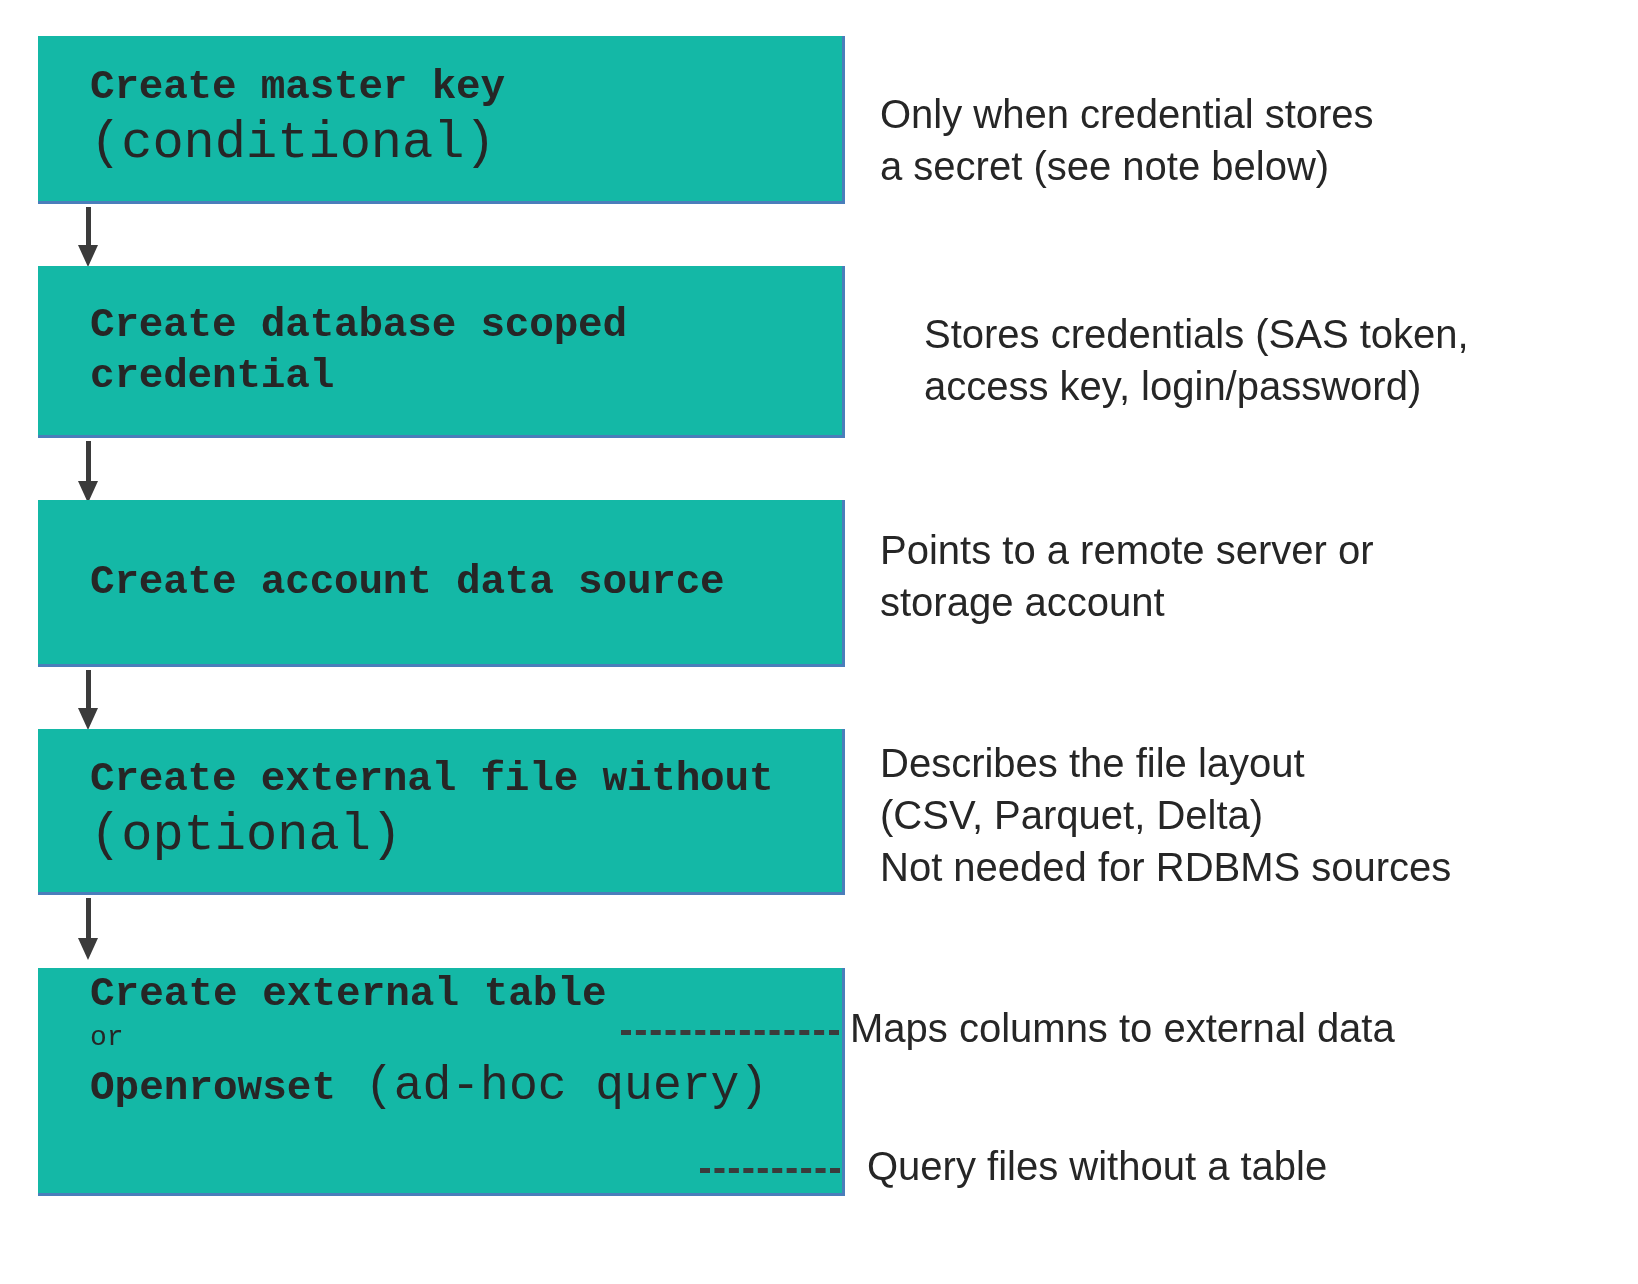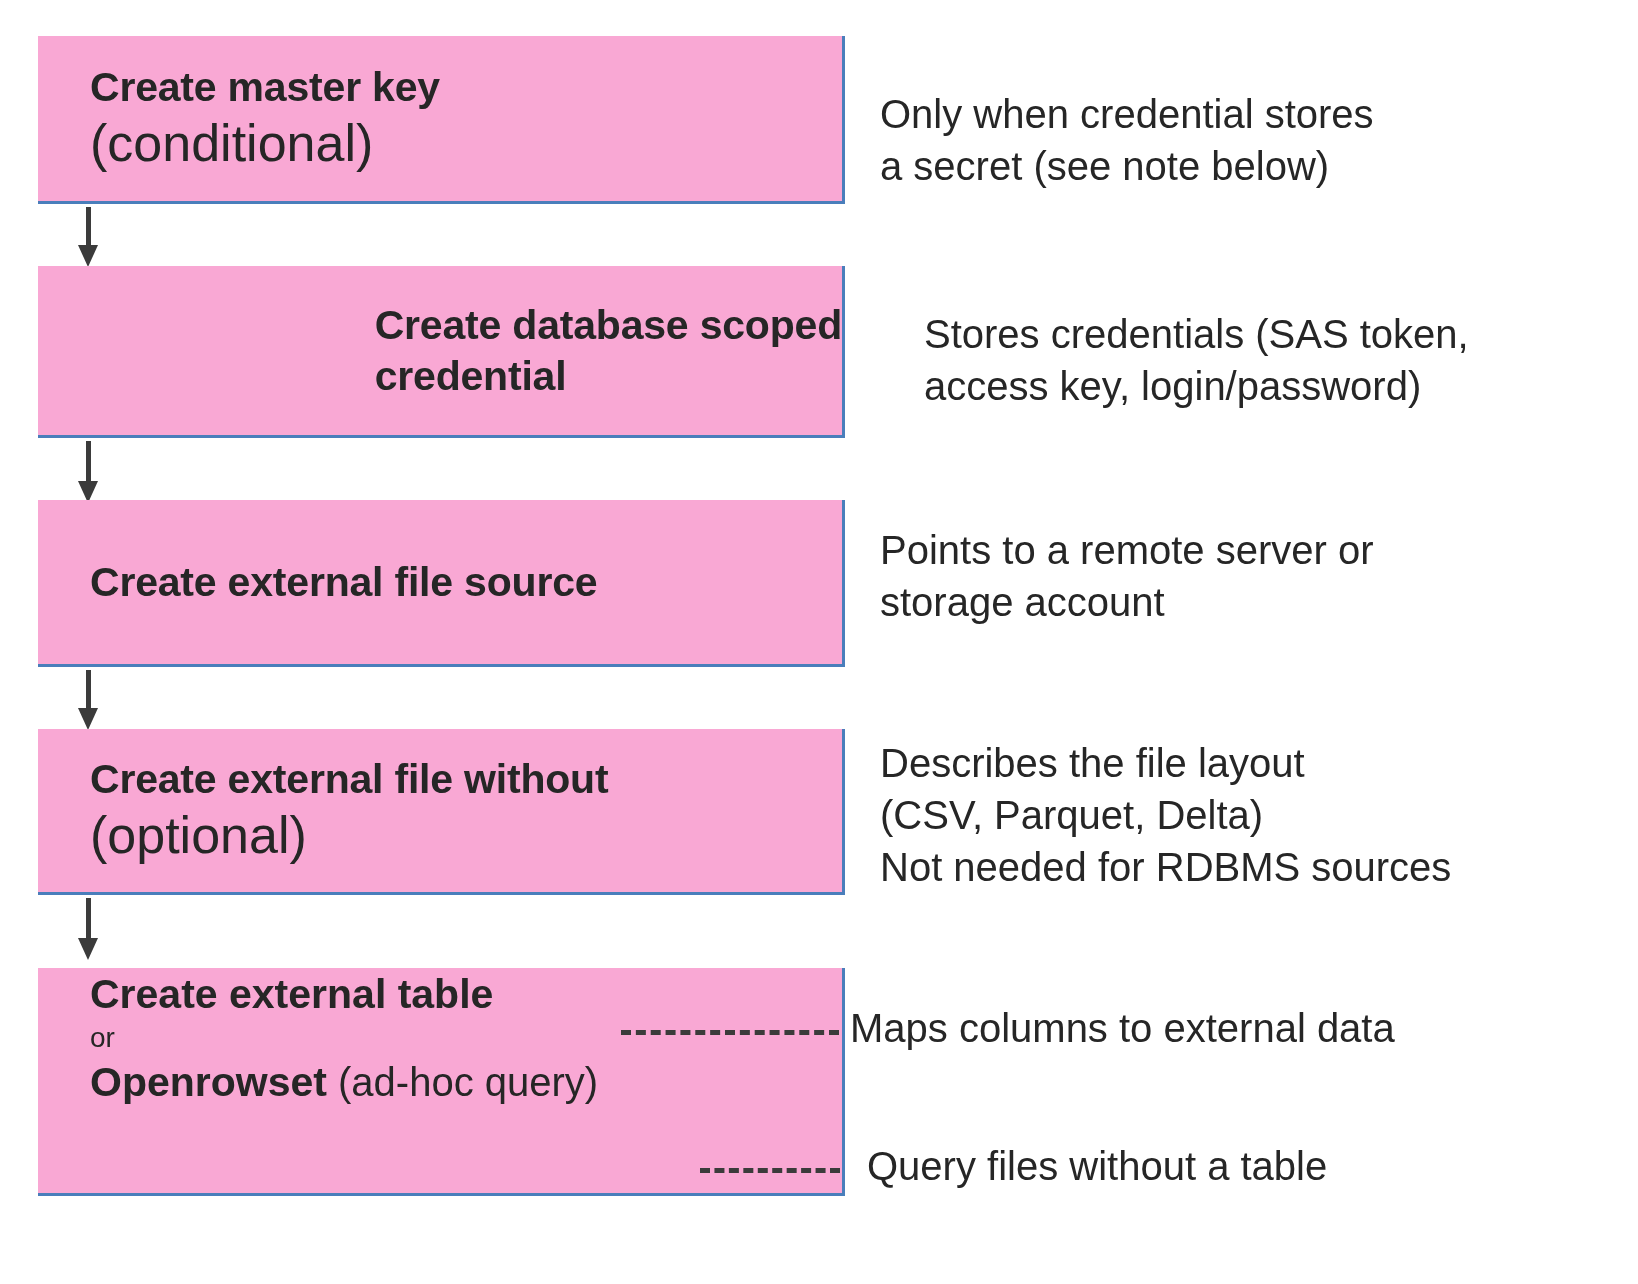--- a/index.html
+++ b/index.html
@@ -26,27 +26,28 @@
     position: absolute;
     left: 0;
     width: 1638px;
   }
 
   .step-box {
     position: absolute;
     left: 38px;
     width: 807px;
     box-sizing: border-box;
-    background: #f9a8d4;
+    background: #14b8a6;
     border-bottom: 3px solid #4a7ebb;
     border-right: 3px solid #4a7ebb;
     display: flex;
     flex-direction: column;
     justify-content: center;
     padding: 0 0 0 52px;
+    font-family: Liberation Mono, monospace;
   }
 
   .step-title {
     font-size: 41px;
     font-weight: bold;
     line-height: 1.22;
     letter-spacing: -0.2px;
     color: #262626;
   }
   .step-sub {
@@ -99,21 +100,21 @@
   .final-line {
     display: block;
     line-height: 1.28;
   }
   .final-line .bold {
     font-weight: bold;
     font-size: 41px;
   }
   .final-line .plain {
     font-weight: normal;
-    font-size: 40px;
+    font-size: 48px;
   }
   .or-line {
     font-size: 28px;
     font-weight: normal;
     line-height: 1.28;
   }
 </style>
 </head>
 <body>
 
@@ -127,36 +128,36 @@
     <div class="note" style="top:52px;">Only when credential stores
 a secret (see note below)</div>
   </div>
 
   <div class="arrow" style="top:207px; height:60px;">
     <div class="shaft" style="height:40px;"></div>
     <div class="head" style="top:38px;"></div>
   </div>
 
   <div class="step-row" style="top:266px; height:172px;">
-    <div class="step-box" style="top:0; height:172px;align-items:flex-end;">
+    <div class="step-box" style="top:0; height:172px;">
       <div class="step-title" style="white-space:pre-line;">Create database scoped
 credential</div>
     </div>
     <div class="note" style="top:42px;margin-left:44px;">Stores credentials (SAS token,
 access key, login/password)</div>
   </div>
 
   <div class="arrow" style="top:441px; height:60px;">
     <div class="shaft" style="height:42px;"></div>
     <div class="head" style="top:40px;"></div>
   </div>
 
   <div class="step-row" style="top:500px; height:167px;">
     <div class="step-box" style="top:0; height:167px;">
-      <div class="step-title">Create external file source</div>
+      <div class="step-title">Create account data source</div>
     </div>
     <div class="note" style="top:24px;">Points to a remote server or
 storage account</div>
   </div>
 
   <div class="arrow" style="top:670px; height:60px;">
     <div class="shaft" style="height:40px;"></div>
     <div class="head" style="top:38px;"></div>
   </div>
 

